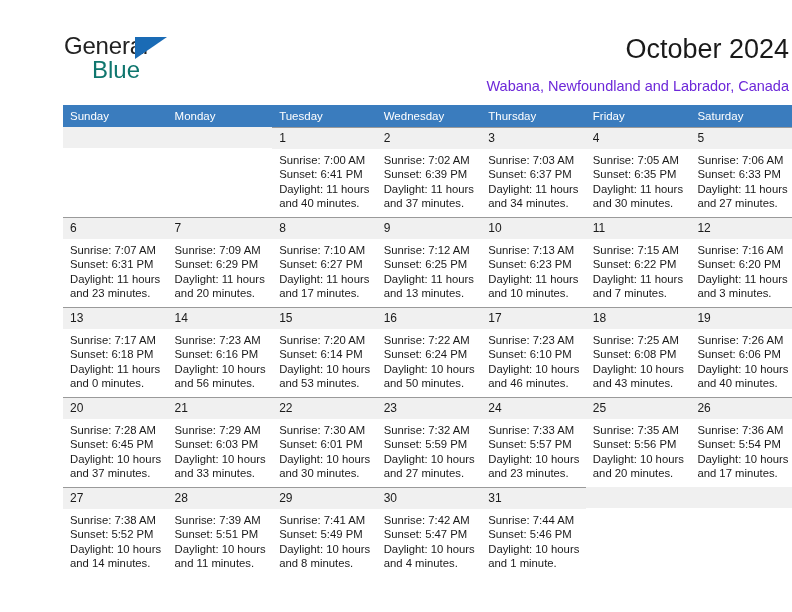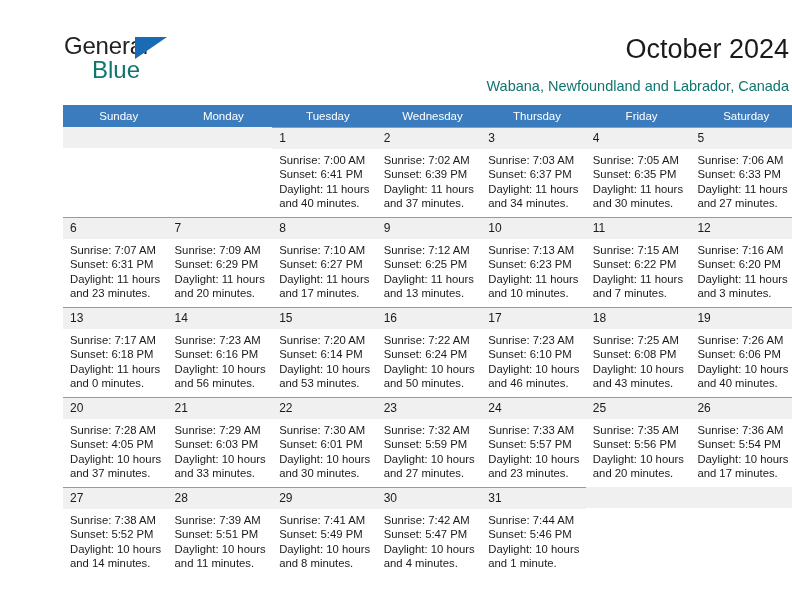--- a/index.html
+++ b/index.html
@@ -69,40 +69,40 @@
     font-size: 27px;
     color: #1a1a1a;
     text-align: left;
     white-space: nowrap;
   }
   .subtitle {
     position: absolute;
     right: 36px;
     top: 78px;
     font-size: 14.5px;
-    color: #0f766e;
+    color: #6d28d9;
     text-align: center;
     white-space: nowrap;
   }
 
   
   .calendar {
     position: absolute;
     left: 30px;
     top: 105px;
     width: 732px;
     border-collapse: collapse;
     table-layout: fixed;
   }
   .calendar th {
     background: #3a7cbe;
     color: #ffffff;
     font-size: 11.5px;
     font-weight: normal;
-    text-align: center;
+    text-align: left;
     padding: 5px 0 5px 7px;
     height: 12px;
     border: none;
   }
   .calendar td {
     vertical-align: top;
     padding: 0;
     border: none;
     width: 104.57px;
     height: 90px;
@@ -392,21 +392,21 @@
               </div>
             </div>
           </td>
         </tr>
         <tr>
           <td>
             <div class="cell filled">
               <span class="daynum">20</span>
               <div class="lines">
                 <div>Sunrise: 7:28 AM</div>
-                <div>Sunset: 4:05 PM</div>
+                <div>Sunset: 6:45 PM</div>
                 <div>Daylight: 10 hours</div>
                 <div>and 37 minutes.</div>
               </div>
             </div>
           </td>
           <td>
             <div class="cell filled">
               <span class="daynum">21</span>
               <div class="lines">
                 <div>Sunrise: 7:29 AM</div>

